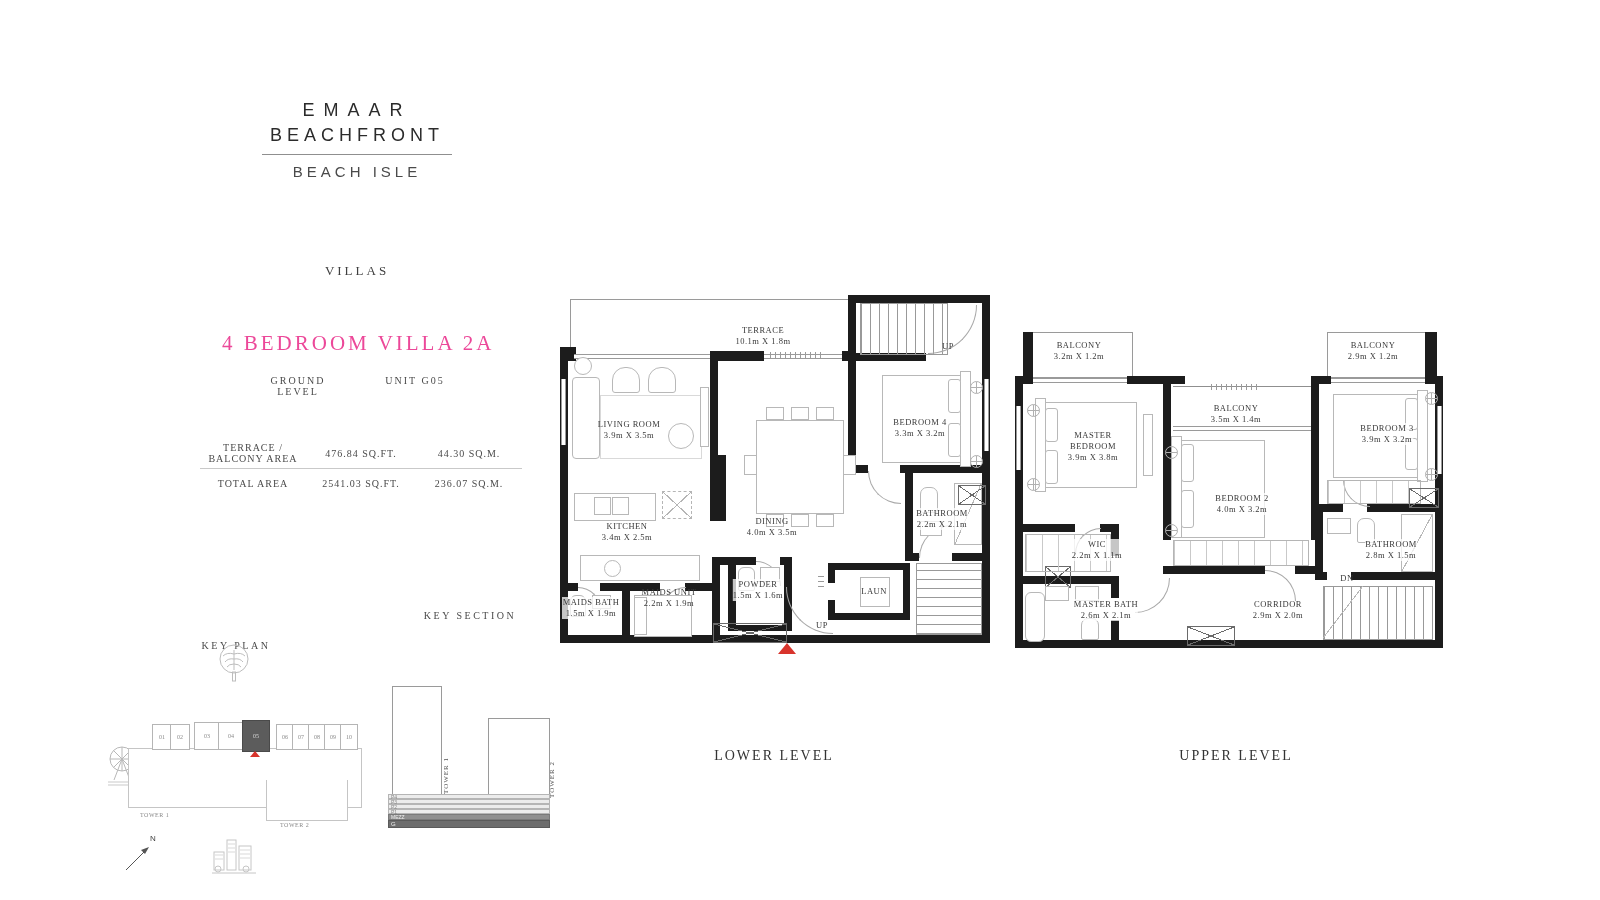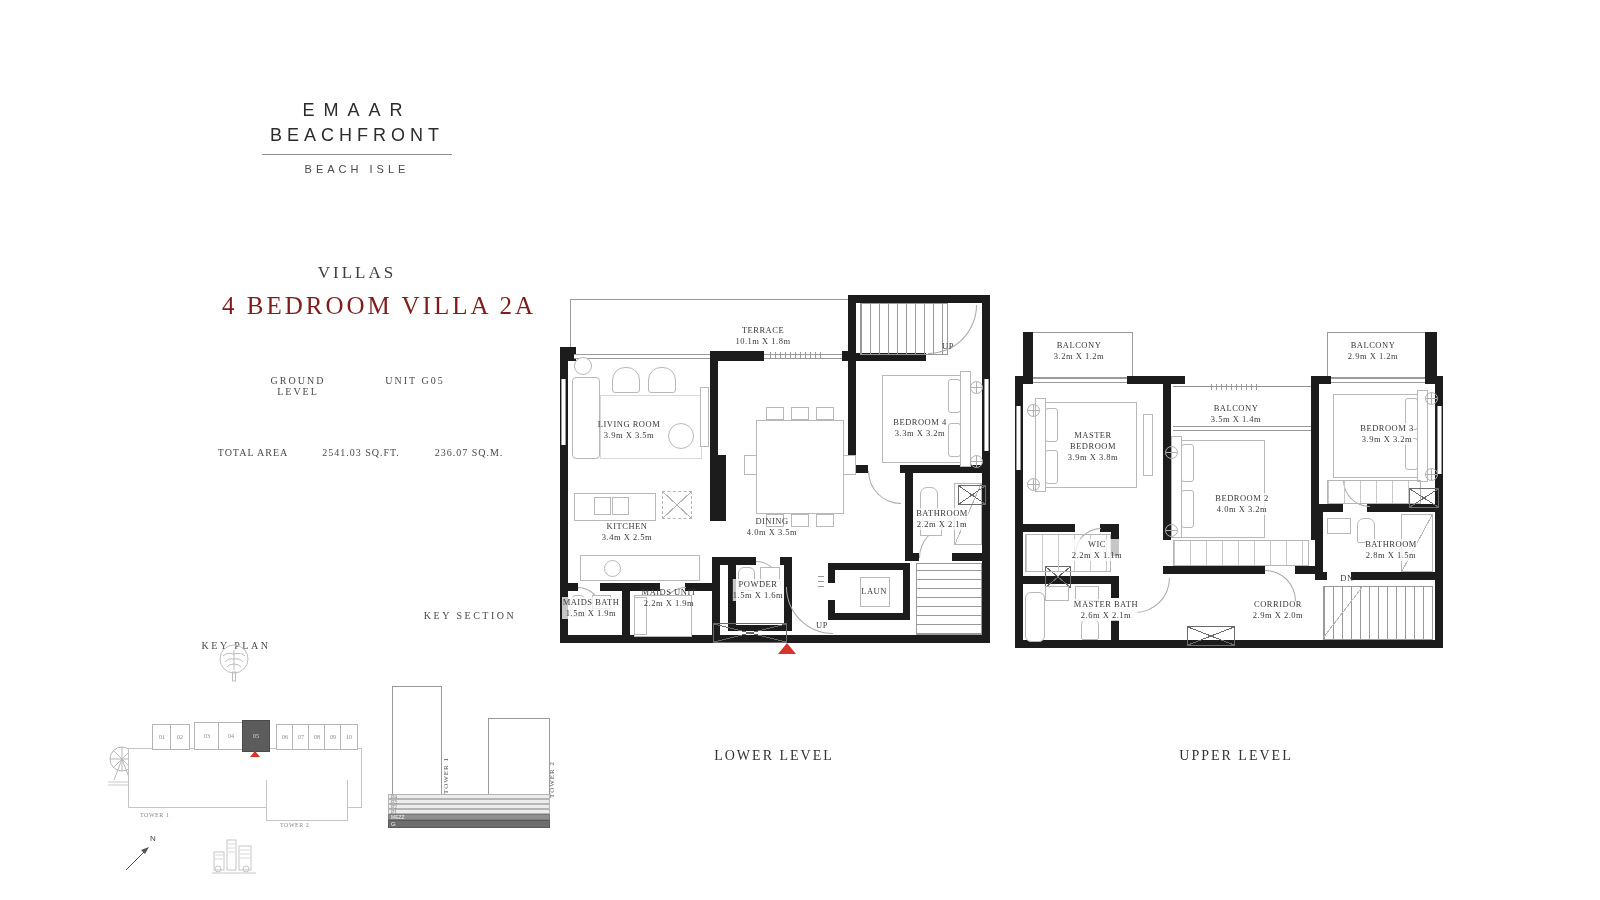--- a/index.html
+++ b/index.html
@@ -2,23 +2,23 @@
 <html><head>
 <meta charset="utf-8">
 <style>
   html,body{margin:0;padding:0;background:#ffffff;}
   .page{position:relative;width:1600px;height:900px;background:#fff;overflow:hidden;
         font-family:"Liberation Serif",serif;color:#3a3a3a;padding-left:33px;}
   .abs{position:absolute;}
   
   .brand1{font-family:"Liberation Sans",sans-serif;font-size:18px;letter-spacing:9px;color:#2b2b2b;text-align:center;}
   .brand2{font-family:"Liberation Sans",sans-serif;font-size:18px;letter-spacing:5px;color:#2b2b2b;text-align:center;}
-  .brandsub{font-family:"Liberation Sans",sans-serif;font-size:11px;letter-spacing:4px;color:#4a4a4a;text-align:center;}
-  .cat{font-size:17px;letter-spacing:3px;color:#3f3f3f;text-align:center;}
-  .title{font-size:25px;letter-spacing:3px;color:#7f1d1d;text-align:center;white-space:nowrap;}
+  .brandsub{font-family:"Liberation Sans",sans-serif;font-size:15px;letter-spacing:4px;color:#4a4a4a;text-align:center;}
+  .cat{font-size:13px;letter-spacing:3px;color:#3f3f3f;text-align:center;}
+  .title{font-size:21px;letter-spacing:3px;color:#ec4899;text-align:center;white-space:nowrap;margin-top:39px;}
   .lvlrow{font-size:10px;letter-spacing:2px;color:#4a4a4a;text-align:center;}
   .tbl{font-size:10px;letter-spacing:1px;color:#4a4a4a;}
   .tbl-row{display:flex;align-items:center;border-top:1px solid #c9c9c9;}
   .tbl-row:first-child{border-top:none;}
   .tbl-c{text-align:center;padding:9px 0;}
   .keylab{font-size:10px;letter-spacing:2.5px;color:#4a4a4a;text-align:center;}
   .caption{font-size:14px;letter-spacing:2px;color:#333;text-align:center;}
   .room-label{position:absolute;transform:translate(-50%,-50%);text-align:center;
               font-size:8.5px;line-height:11px;letter-spacing:.5px;color:#3a3a3a;}
   .nowrap{white-space:nowrap;}
@@ -85,20 +85,25 @@
     <div class="brandsub" style="margin-top:8px;">BEACH ISLE</div>
   </div>
 
   <div class="abs cat" style="left:257px;top:263px;width:200px;">VILLAS</div>
   <div class="abs title" style="left:222px;top:292px;width:270px;">4 BEDROOM VILLA 2A</div>
   <div class="abs lvlrow" style="left:248px;top:375px;width:100px;">GROUND LEVEL</div>
   <div class="abs lvlrow" style="left:370px;top:375px;width:90px;">UNIT G05</div>
 
   <div class="abs tbl" style="left:200px;top:438px;width:322px;">
     <div class="tbl-row">
+      <div class="tbl-c" style="width:106px;padding:4px 0;">TERRACE / BALCONY AREA</div>
+      <div class="tbl-c" style="width:110px;">476.84 SQ.FT.</div>
+      <div class="tbl-c" style="width:106px;">44.30 SQ.M.</div>
+    </div>
+    <div class="tbl-row">
       <div class="tbl-c" style="width:106px;">TOTAL AREA</div>
       <div class="tbl-c" style="width:110px;">2541.03 SQ.FT.</div>
       <div class="tbl-c" style="width:106px;">236.07 SQ.M.</div>
     </div>
   </div>
 
   <div class="abs keylab" style="left:186px;top:640px;width:100px;">KEY PLAN</div>
   <div class="abs keylab" style="left:415px;top:610px;width:110px;">KEY SECTION</div>
 
   <svg class="abs" style="left:216px;top:642px;" width="36" height="42">

